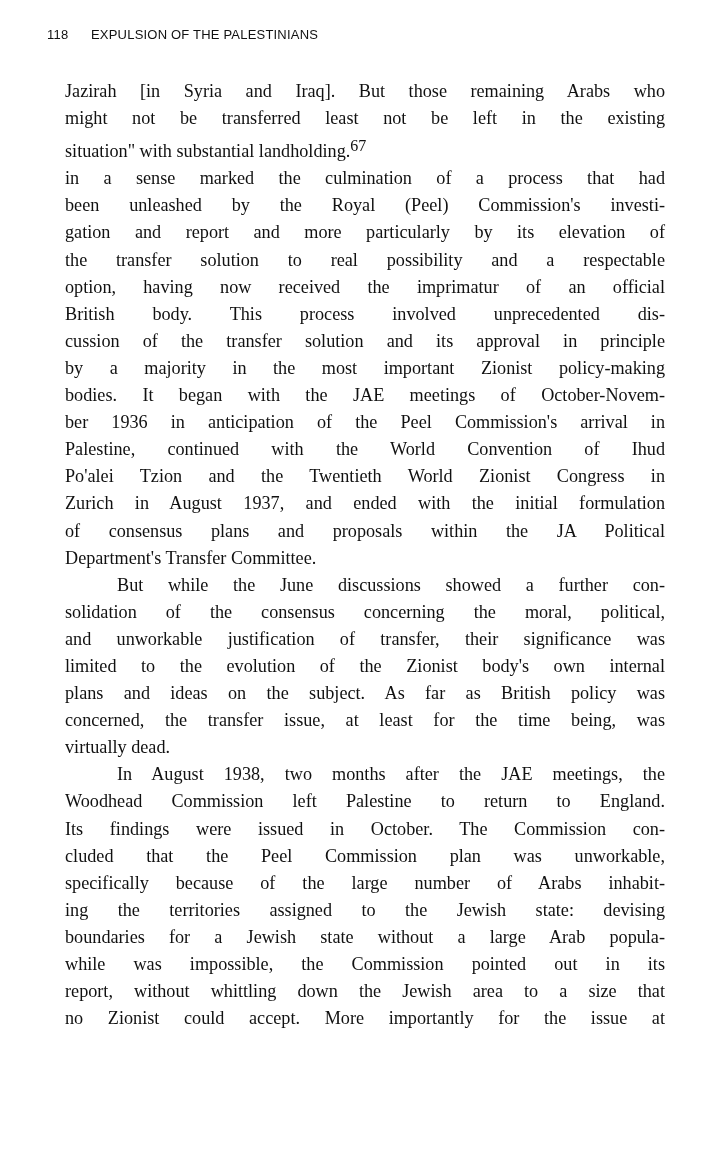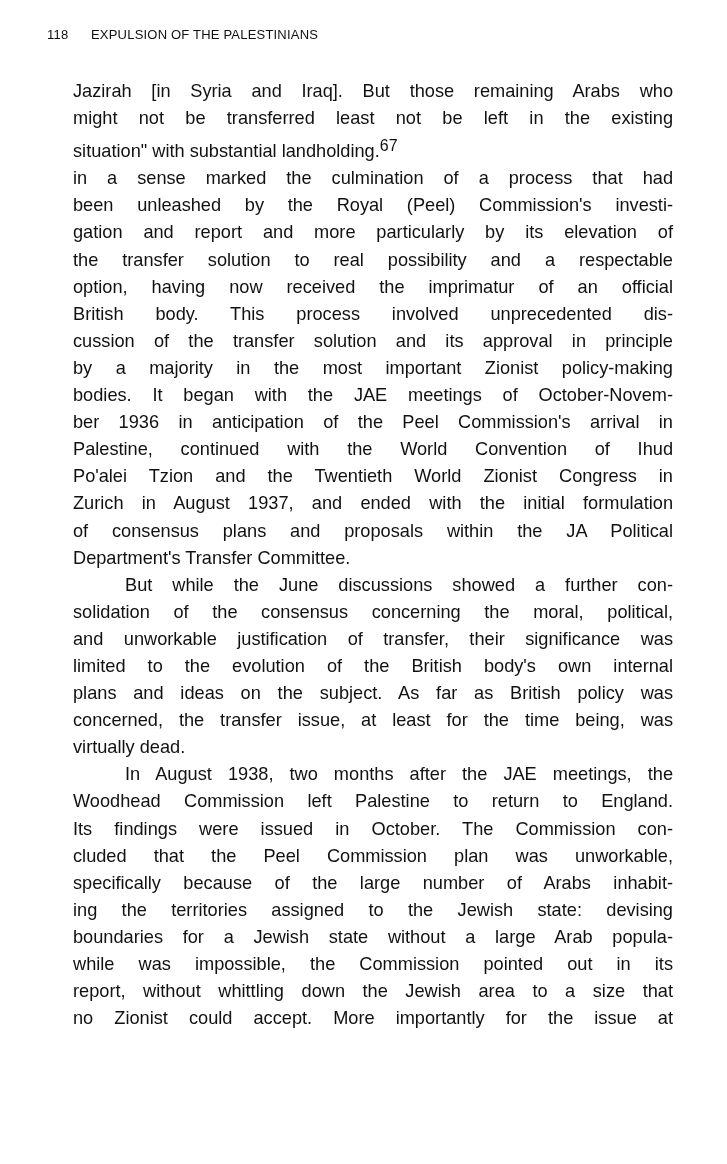--- a/index.html
+++ b/index.html
@@ -1,19 +1,19 @@
 <!DOCTYPE html>
 <html><head>
 <meta charset="utf-8">
 <style>
   html,body{margin:0;padding:0;background:#fff;}
   body{width:727px;height:1164px;position:relative;overflow:hidden;color:#111;}
   .header{position:absolute;left:47px;top:27px;font-family:"Liberation Sans",sans-serif;font-size:13px;letter-spacing:0.2px;}
   .header .pg{display:inline-block;width:44px;}
-  .body{position:absolute;left:73px;top:78px;width:600px;font-family:Liberation Sans, sans-serif;font-size:18.2px;line-height:27.1px;}
+  .body{position:absolute;left:65px;top:78px;width:600px;font-family:Liberation Serif, serif;font-size:18.2px;line-height:27.1px;}
   .line{display:block;white-space:nowrap;text-align:justify;text-align-last:justify;}
   .line.last{text-align-last:left;}
   .line.indent{padding-left:52px;}
   sup{font-size:16px;vertical-align:6px;margin-top:41px;}
 </style>
 </head>
 <body>
 
 <div class="header">
   <span class="pg">118</span><span>EXPULSION OF THE PALESTINIANS</span>
@@ -34,21 +34,21 @@
     <span class="line"><span>bodies. It began with the JAE meetings of October-Novem-</span></span>
     <span class="line"><span>ber 1936 in anticipation of the Peel Commission's arrival in</span></span>
     <span class="line"><span>Palestine, continued with the World Convention of Ihud</span></span>
     <span class="line"><span>Po'alei Tzion and the Twentieth World Zionist Congress in</span></span>
     <span class="line"><span>Zurich in August 1937, and ended with the initial formulation</span></span>
     <span class="line"><span>of consensus plans and proposals within the JA Political</span></span>
     <span class="line last"><span>Department's Transfer Committee.</span></span>
     <span class="line indent"><span>But while the June discussions showed a further con-</span></span>
     <span class="line"><span>solidation of the consensus concerning the moral, political,</span></span>
     <span class="line"><span>and unworkable justification of transfer, their significance was</span></span>
-    <span class="line"><span>limited to the evolution of the British body's own internal</span></span>
+    <span class="line"><span>limited to the evolution of the Zionist body's own internal</span></span>
     <span class="line"><span>plans and ideas on the subject. As far as British policy was</span></span>
     <span class="line"><span>concerned, the transfer issue, at least for the time being, was</span></span>
     <span class="line last"><span>virtually dead.</span></span>
     <span class="line indent"><span>In August 1938, two months after the JAE meetings, the</span></span>
     <span class="line"><span>Woodhead Commission left Palestine to return to England.</span></span>
     <span class="line"><span>Its findings were issued in October. The Commission con-</span></span>
     <span class="line"><span>cluded that the Peel Commission plan was unworkable,</span></span>
     <span class="line"><span>specifically because of the large number of Arabs inhabit-</span></span>
     <span class="line"><span>ing the territories assigned to the Jewish state: devising</span></span>
     <span class="line"><span>boundaries for a Jewish state without a large Arab popula-</span></span>

